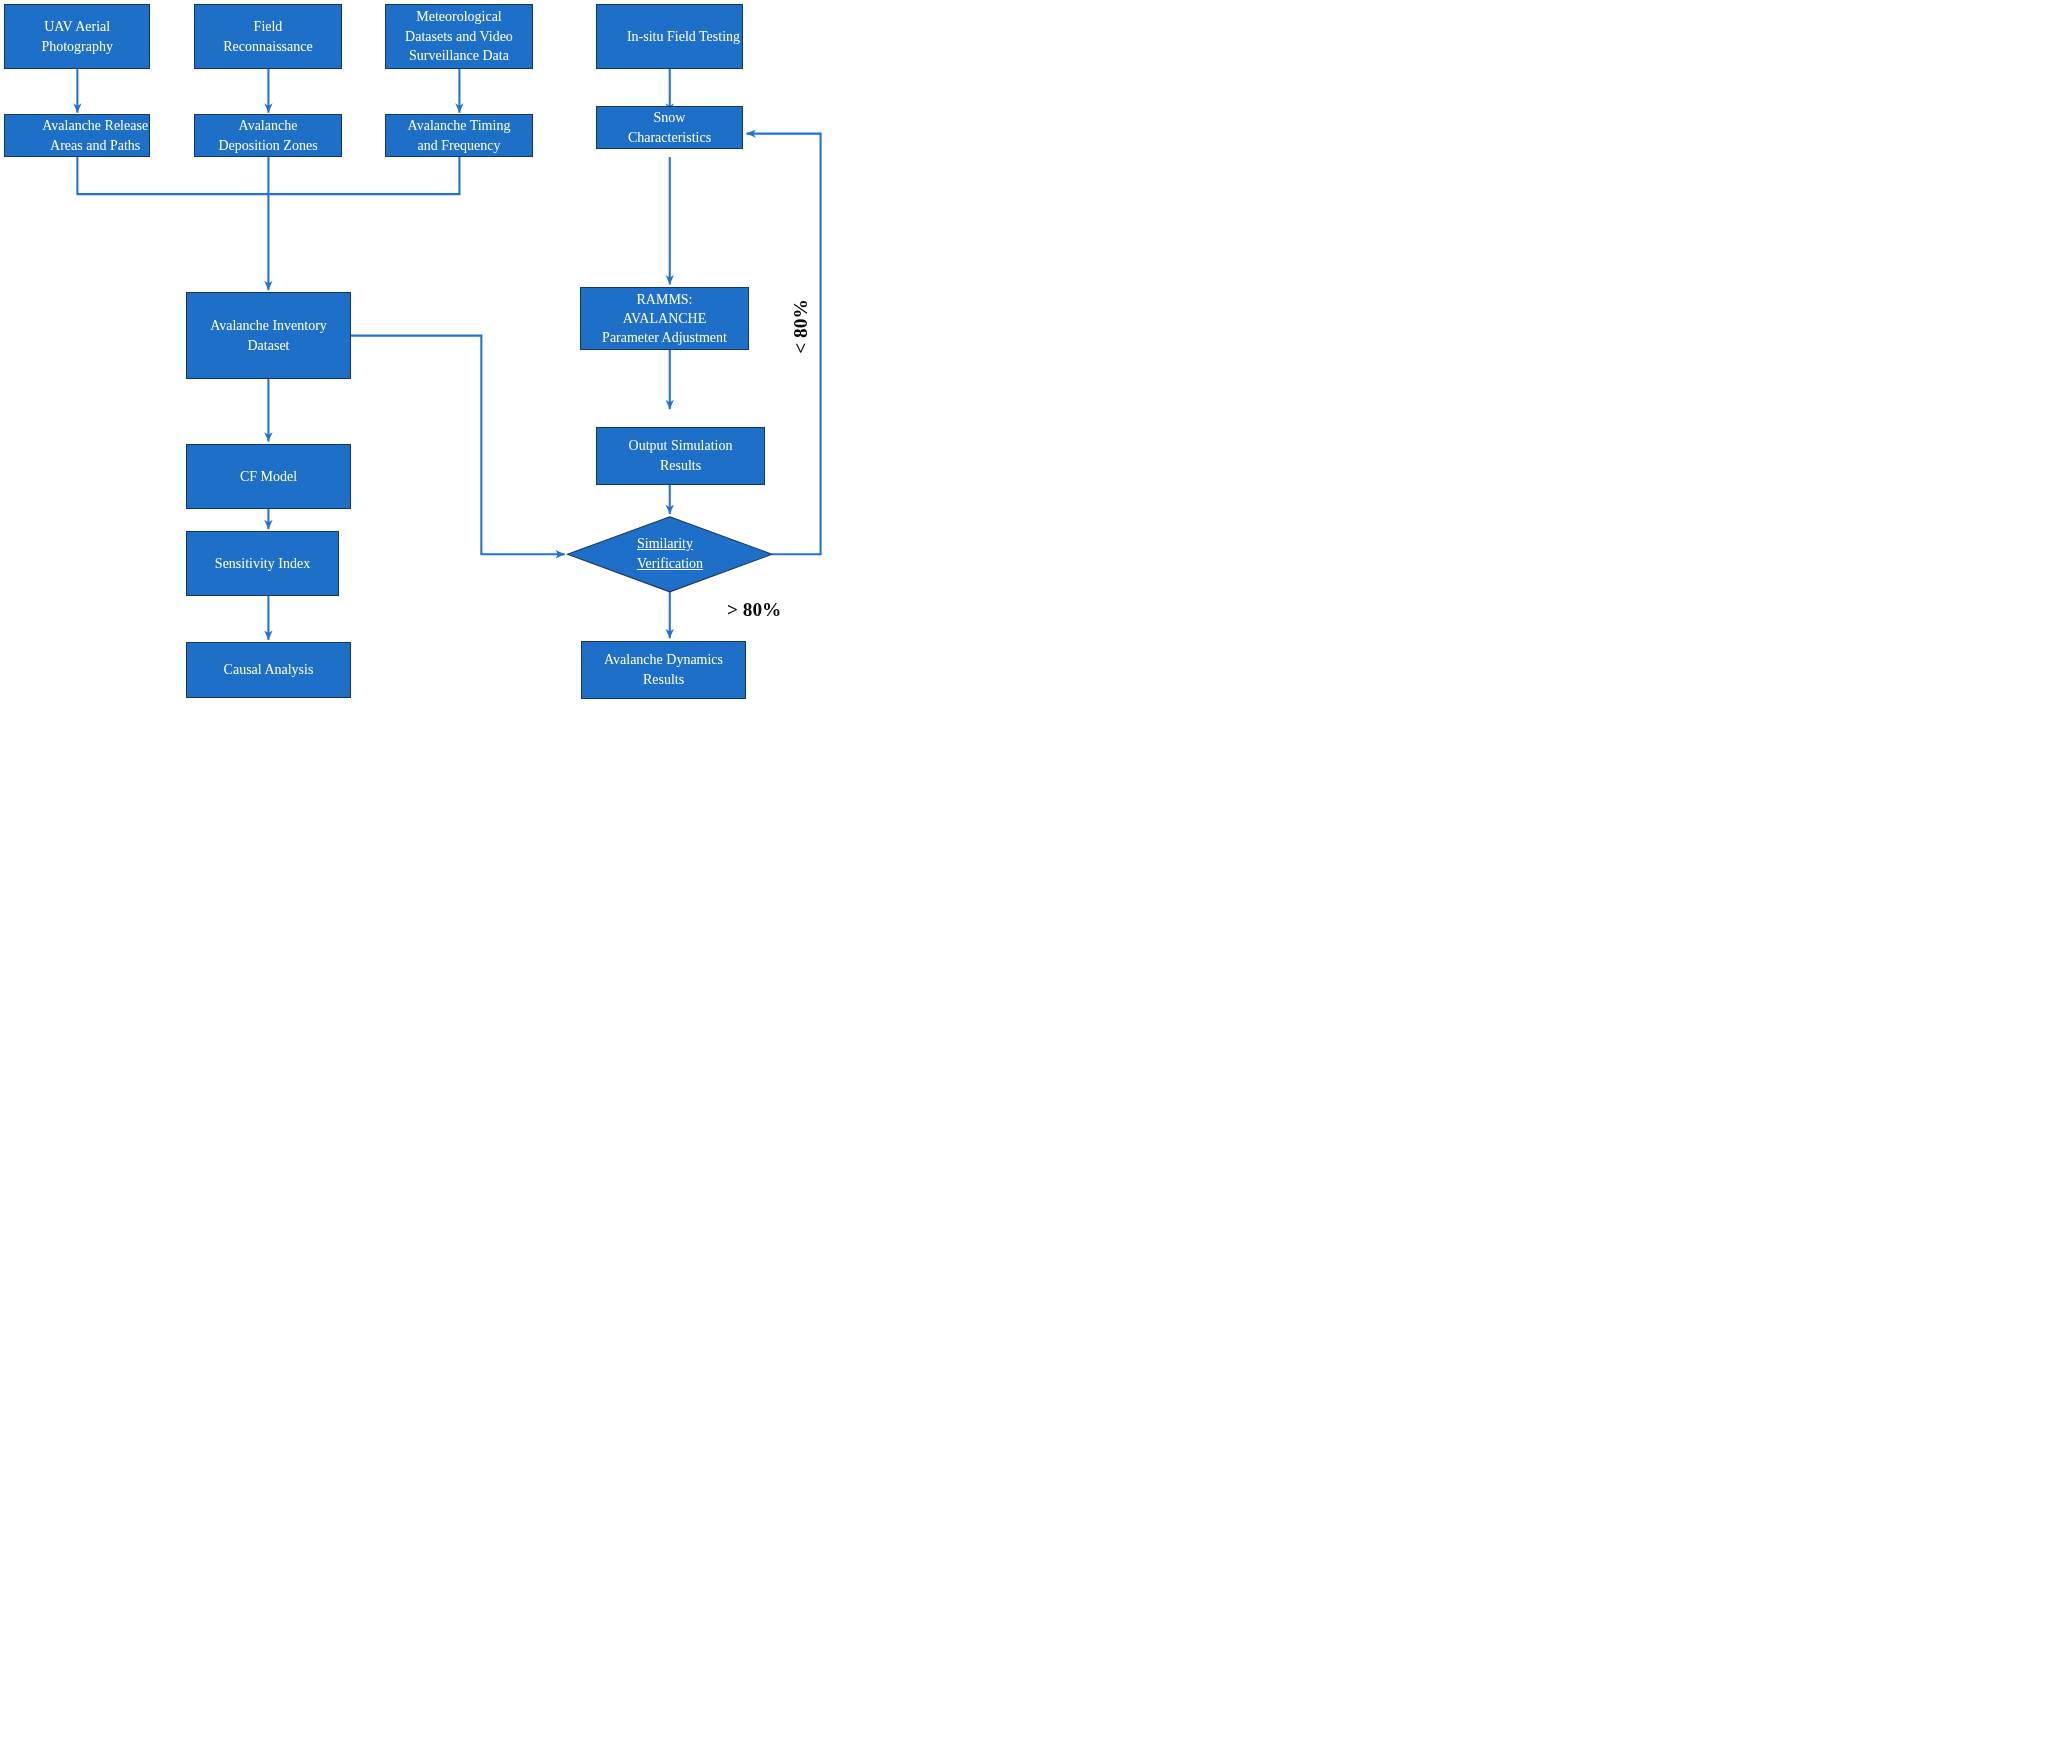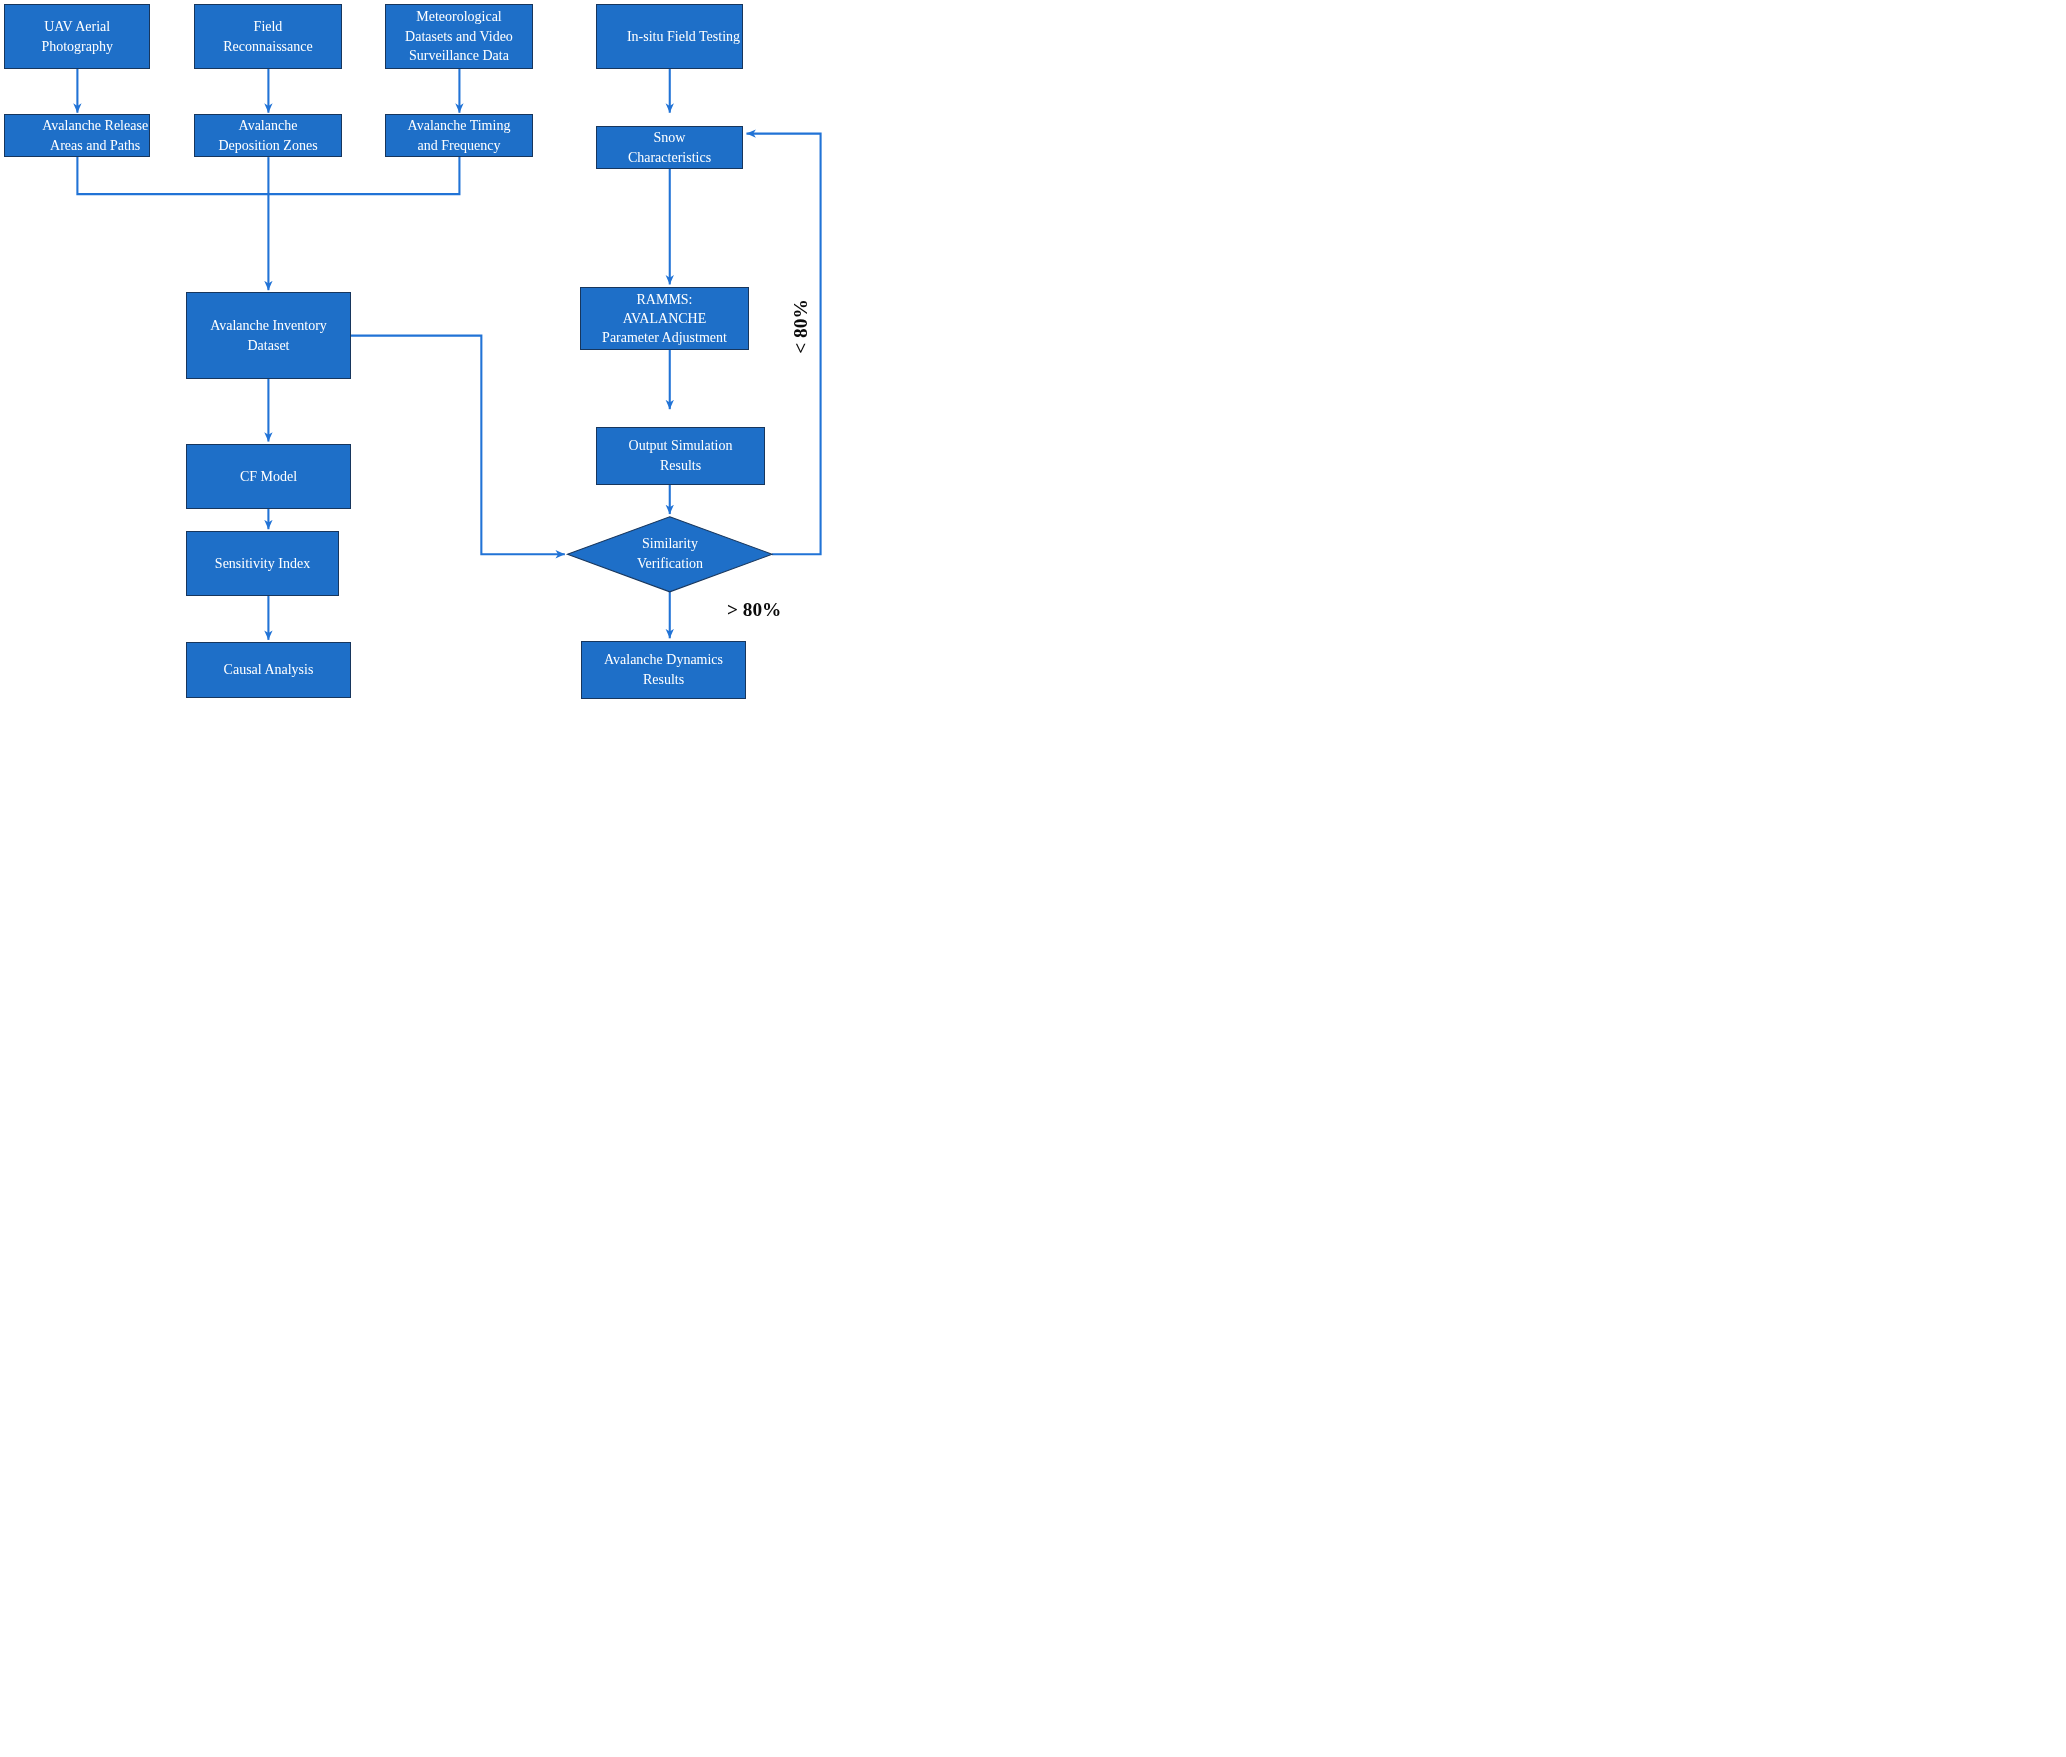--- a/index.html
+++ b/index.html
@@ -23,36 +23,36 @@
     position:absolute;box-sizing:border-box;
     display:flex;align-items:center;justify-content:center;
     text-align:center;white-space:pre-line;
     background:var(--node-fill);
     border:1px solid var(--node-border);
     color:var(--node-text);
     font-size:14px;line-height:1.42;
   }
   .diamond-label{
     position:absolute;display:flex;align-items:center;justify-content:center;
-    text-align:center;white-space:pre-line;color:var(--node-text);
-    font-size:14px;line-height:1.42;
+    text-align:left;white-space:pre-line;color:var(--node-text);
+    font-size:14px;line-height:1.42;text-decoration:underline;
   }
   .edge-label{
     position:absolute;color:var(--label-text);
     font-weight:bold;font-size:19.3px;white-space:nowrap;
   }
   
   #n-uav{left:4.2px;top:4.2px;width:146px;height:65px;}
   #n-field{left:194px;top:4.2px;width:148px;height:65px;}
   #n-met{left:385px;top:4.2px;width:148px;height:65px;line-height:1.4;}
   #n-insitu{left:596px;top:4.2px;width:147px;height:65px;padding-left:28px;}
   #n-release{left:4.2px;top:114px;width:146px;height:43px;padding-left:36px;}
   #n-deposition{left:194px;top:114px;width:148px;height:43px;}
   #n-timing{left:385px;top:114px;width:148px;height:43px;}
-  #n-snow{left:596px;top:126px;width:147px;height:43px;}
+  #n-snow{left:596px;top:106px;width:147px;height:43px;}
   #n-inventory{left:186px;top:292px;width:165px;height:87px;}
   #n-cf{left:186px;top:444px;width:165px;height:65px;}
   #n-sensitivity{left:186px;top:531px;width:153px;height:65px;}
   #n-causal{left:186px;top:642px;width:165px;height:56px;}
   #n-ramms{left:580px;top:287px;width:169px;height:63px;line-height:1.38;}
   #n-output{left:596px;top:427px;width:169px;height:58px;}
   #n-dynamics{left:581px;top:641px;width:165px;height:58px;}
   #diamond-text{left:597px;top:532px;width:146px;height:44px;}
   #lbl-gt{left:727px;top:599px;}
   #lbl-lt{left:761px;top:316px;width:78px;height:21px;line-height:21px;text-align:center;transform:rotate(-90deg);}

